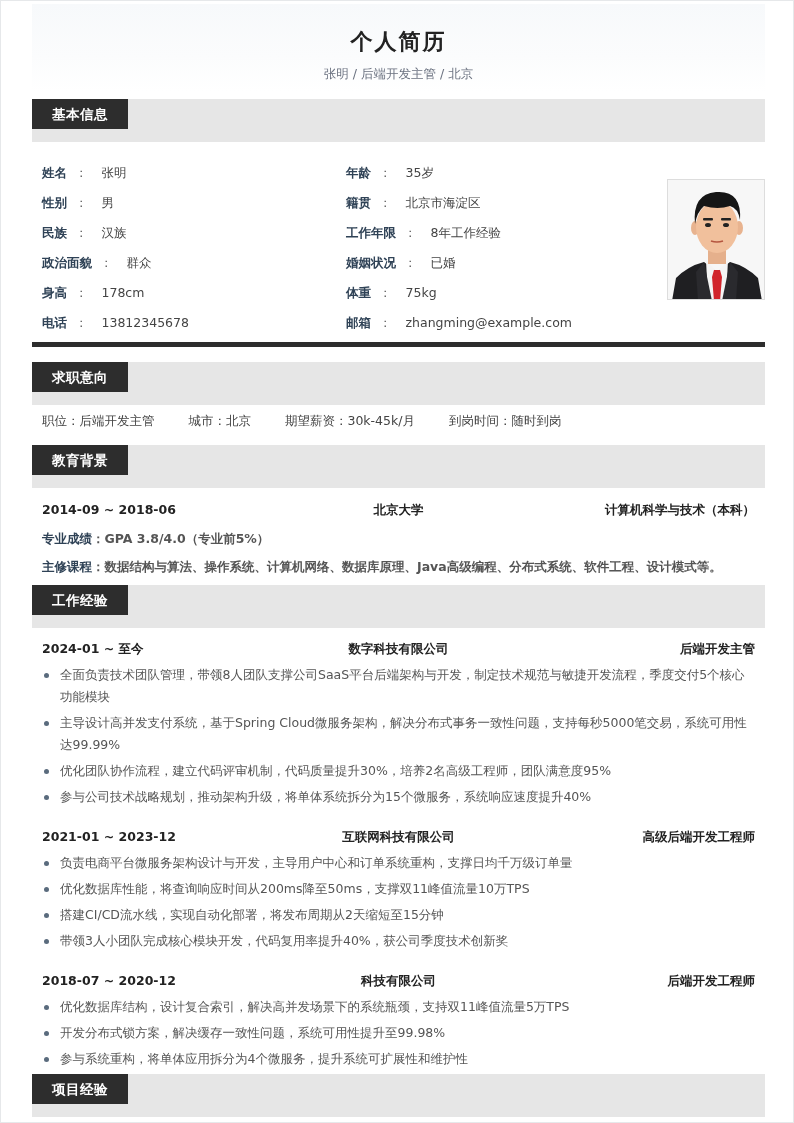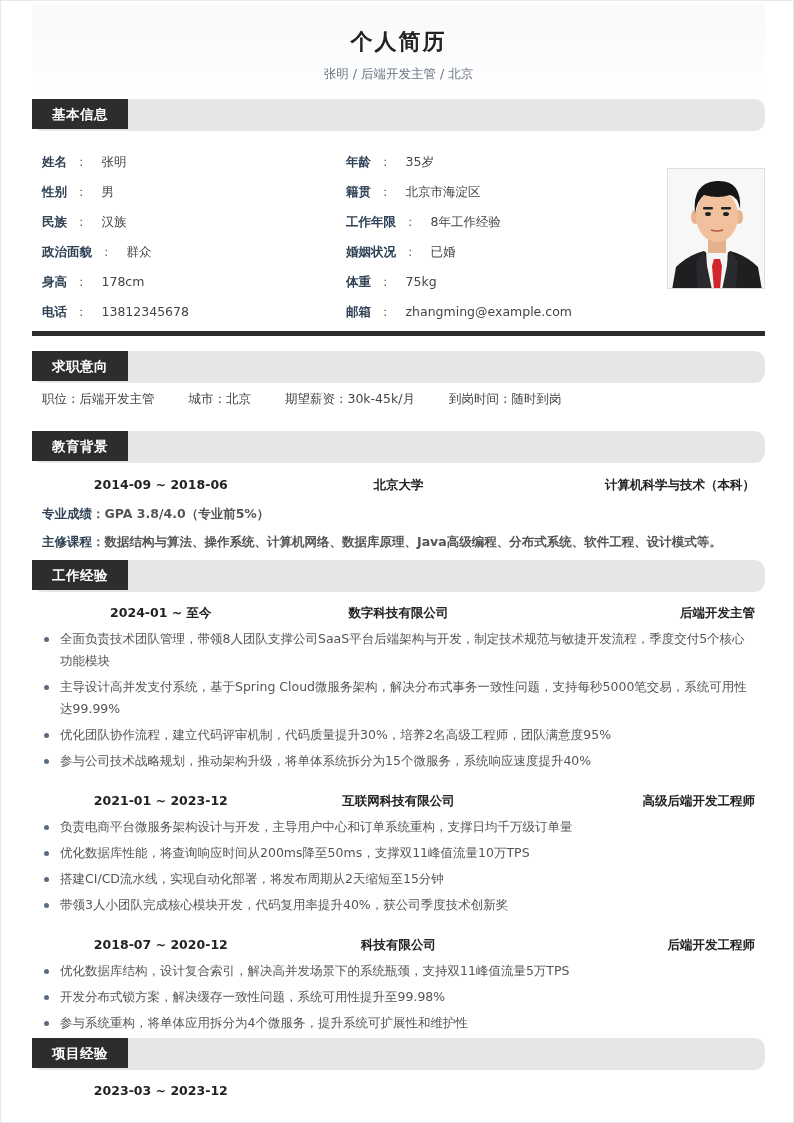--- a/index.html
+++ b/index.html
@@ -20,21 +20,21 @@
     padding-top: 22px;
   }
   .header .title {
     font-size: 22px; font-weight: bold; color: #222; letter-spacing: 2px; line-height: 32px;
   }
   .header .subtitle {
     margin-top: 8px; font-size: 12.5px; color: #6b7280; line-height: 16px;
   }
 
   .section-head {
-    position: relative; height: 32px; background: #e6e6e6; border-radius: 11px;
+    position: relative; height: 43px; background: #e6e6e6;
   }
   .section-head .tag {
     position: absolute; left: 0; top: 0; height: 30px; width: 96px;
     background: #2d2d2d; color: #fff; font-weight: bold; font-size: 13.5px;
     line-height: 30px; text-align: center; letter-spacing: 0.5px;
   }
 
   .basic { position: relative; height: 200px; }
   .basic .col { position: absolute; top: 16px; }
   .basic .col.left { left: 10px; }
@@ -45,29 +45,29 @@
   .basic .val { color: #444; }
 
   .photo {
     position: absolute; left: 635px; top: 37px; width: 98px; height: 121px;
     border: 1px solid #ddd; background: #fafafa; overflow: hidden;
   }
 
   .divider { height: 5px; background: #2d2d2d; margin-top: 0; }
 
   .intent-row {
-    height: 48px; line-height: 32px; font-size: 12.5px; color: #444; padding-left: 10px; white-space: nowrap;
+    height: 40px; line-height: 32px; font-size: 12.5px; color: #444; padding-left: 10px; white-space: nowrap;
   }
   .intent-row span { margin-right: 30px; }
 
   .edu-head, .job-head {
     display: flex; justify-content: space-between; height: 30px; line-height: 30px;
     padding: 0 10px; font-size: 12.5px; font-weight: bold; color: #222;
   }
-  .edu-head > *, .job-head > * { flex: 1; text-align: center; }
+  .edu-head > *, .job-head > * { flex: 1; }
   .edu-head .mid, .job-head .mid { text-align: center; }
   .edu-head .rt, .job-head .rt { text-align: right; }
 
   .edu-line { padding-left: 10px; font-size: 12.5px; height: 28px; line-height: 28px; color: #555; white-space: nowrap; font-weight: bold; }
   .edu-line b { color: #2f4256; }
 
   ul.bul { list-style: none; padding: 0 10px 0 10px; }
   ul.bul li {
     position: relative; padding-left: 18px; font-size: 12.5px; color: #555; line-height: 22px; margin-bottom: 4px;
   }

